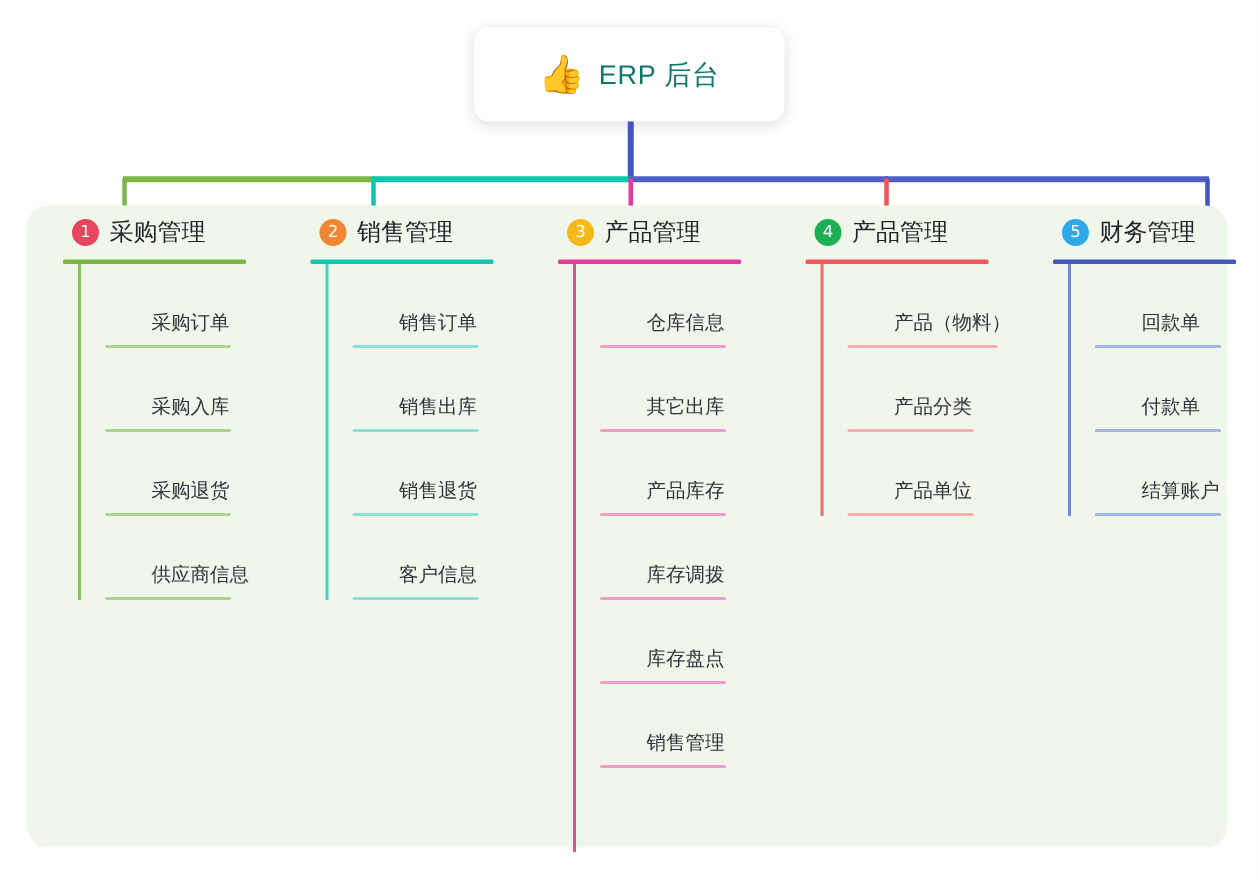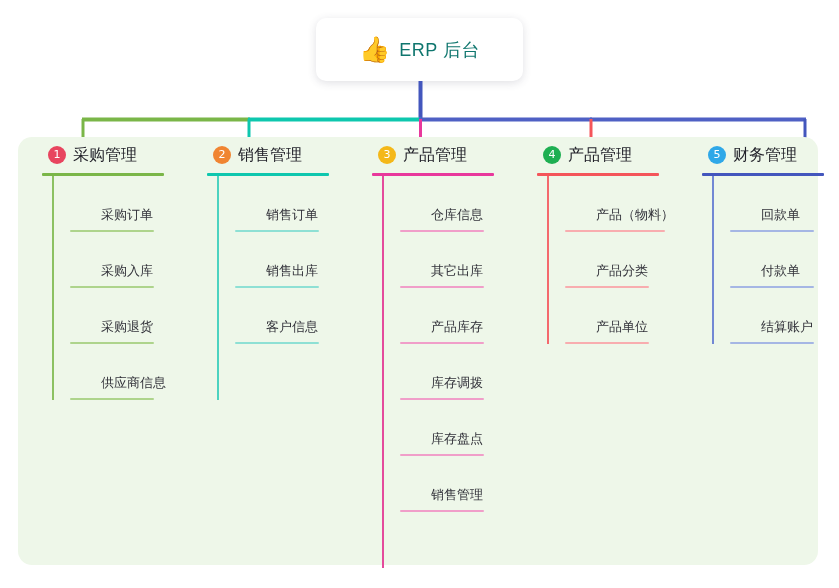--- a/index.html
+++ b/index.html
@@ -218,20 +218,24 @@
           <div class="spine" style="background: rgb(76, 211, 192); height: 224px;"></div>
           <div class="leaf">
             <span class="leaf-label">销售订单</span>
             <div class="leaf-underline" style="background: rgb(142, 224, 212); width: 84px;"></div>
           </div>
           <div class="leaf">
             <span class="leaf-label">销售出库</span>
             <div class="leaf-underline" style="background: rgb(142, 224, 212); width: 84px;"></div>
           </div>
           <div class="leaf">
+            <span class="leaf-label">销售退货</span>
+            <div class="leaf-underline" style="background: rgb(142, 224, 212); width: 84px;"></div>
+          </div>
+          <div class="leaf">
             <span class="leaf-label">客户信息</span>
             <div class="leaf-underline" style="background: rgb(142, 224, 212); width: 84px;"></div>
           </div>
         </div>
       </div>
       <div class="column">
         <div class="col-header">
           <span class="badge" style="background: rgb(244, 184, 25);">3</span>
           <span class="col-title">产品管理</span>
         </div>

